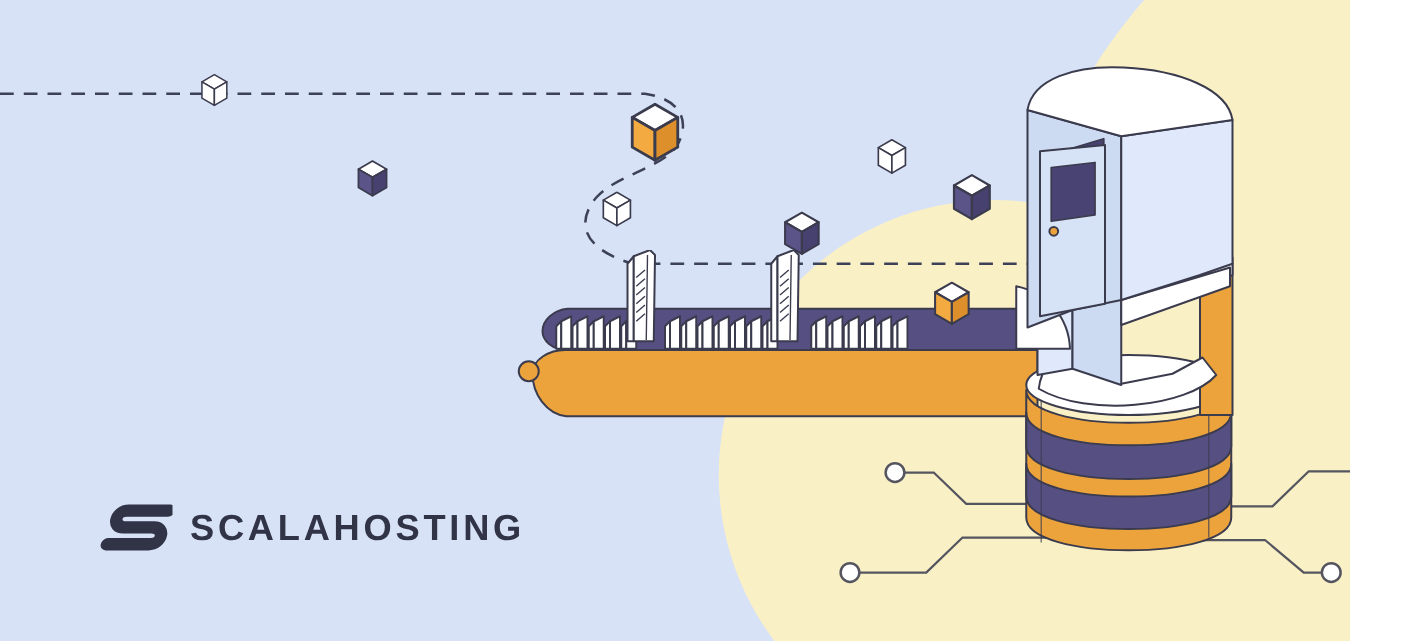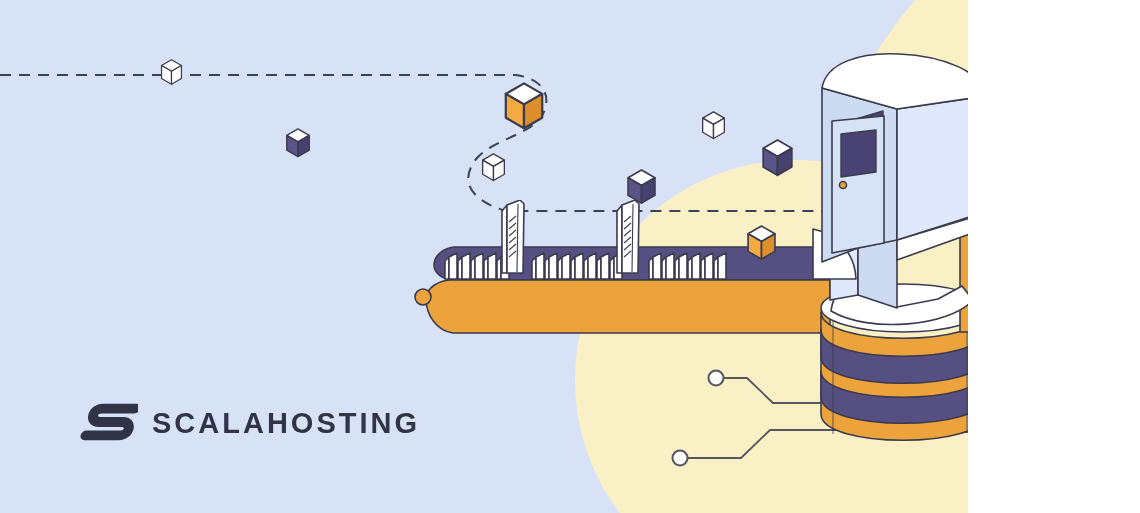--- a/index.html
+++ b/index.html
@@ -3,21 +3,21 @@
 <meta charset="utf-8">
 <style>
   :root{
     --c-background:#d7e2f6; --c-yellow:#faf0c6; --c-orange:#eda33c; --c-orange_light:#f2aa41;
     --c-orange_dark:#dc8f2b; --c-purple:#564f82; --c-purple_dark:#494373; --c-outline:#3b3b4e;
     --c-wall_light:#ccdaf2; --c-wall_lighter:#dfe9fb; --c-door_face:#d6e2f6; --c-white:#ffffff;
     --c-line:#55555f; --c-dash:#3c4058; --c-logo:#313347;
   }
   html,body{margin:0;padding:0;}
   .stage{
-    position:relative; width:968px; height:513px; overflow:hidden;
+    position:relative; width:1080px; height:513px; overflow:hidden;
     background:var(--c-background);
     font-family:"Liberation Sans", sans-serif;
   }
   .stage svg.scene{position:absolute; left:0; top:0;}
   
   .f-yellow{fill:var(--c-yellow);}
   .f-orange{fill:var(--c-orange);stroke:var(--c-outline);stroke-width:1.6;stroke-linejoin:round;}
   .f-purple{fill:var(--c-purple);stroke:var(--c-outline);stroke-width:1.6;stroke-linejoin:round;}
   .f-purple-dark{fill:var(--c-purple_dark);stroke:var(--c-outline);stroke-width:1.4;stroke-linejoin:round;}
   .f-white{fill:var(--c-white);stroke:var(--c-outline);stroke-width:1.6;stroke-linejoin:round;}

